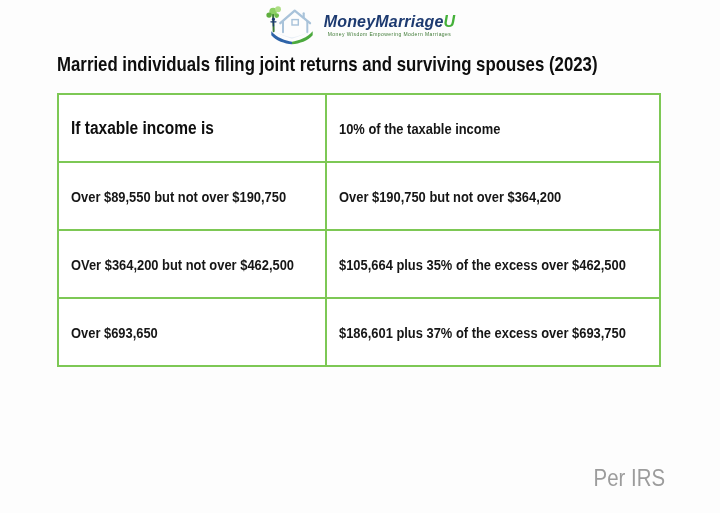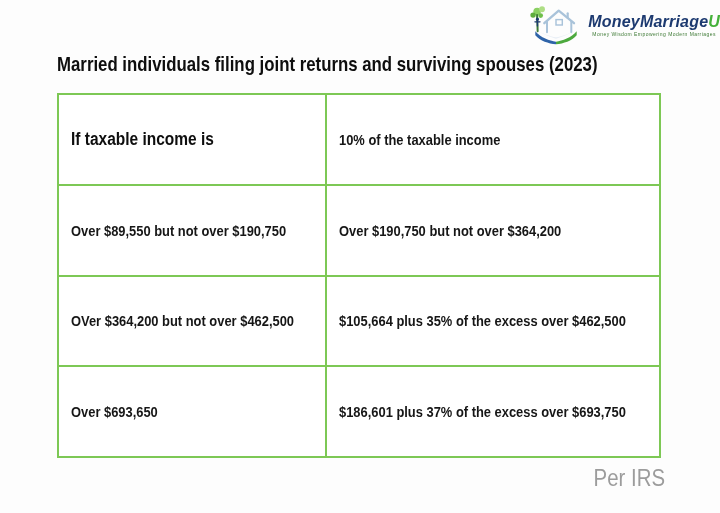--- a/index.html
+++ b/index.html
@@ -1,36 +1,36 @@
 <!DOCTYPE html>
 <html><head>
 <meta charset="utf-8">
 <style>
   html,body{margin:0;padding:0;background:#ffffff;}
   .page{
     position:relative;width:720px;height:513px;overflow:hidden;
     background:#fdfdfd;font-family:"Liberation Sans",sans-serif;
   }
   
-  .logo{position:absolute;top:4px;left:0;width:100%;display:flex;justify-content:flex-end;align-items:center;gap:5px;}
+  .logo{position:absolute;top:4px;left:0;width:100%;display:flex;justify-content:center;align-items:center;gap:5px;}
   .logo-icon{width:54px;height:42px;flex:0 0 auto;}
   .logo-text{display:flex;flex-direction:column;align-items:center;}
   .brand{font-size:16px;font-weight:bold;font-style:italic;letter-spacing:.2px;line-height:1.1;}
   .brand-navy{color:#1d3a70;}
   .brand-green{color:#45b13a;}
   .tagline{font-size:5px;color:#3e7a35;letter-spacing:.45px;margin-top:1px;white-space:nowrap;}
   
   .title{
     position:absolute;left:57px;top:52px;margin:0;
     font-size:21px;font-weight:bold;color:#0e0e0e;white-space:nowrap;
     transform:scaleX(.8);transform-origin:left center;letter-spacing:0;
   }
   
   .tax-table{
-    position:absolute;left:57px;top:93px;width:604px;height:365px;
+    position:absolute;left:57px;top:93px;width:604px;height:274px;
     display:grid;grid-template-columns:266px 1fr;grid-auto-rows:1fr;
     gap:2px;border:2px solid #7dc855;background:#7dc855;box-sizing:border-box;
   }
   .cell{background:#ffffff;display:flex;align-items:center;padding-left:12px;overflow:hidden;}
   .cell span{
     font-weight:bold;font-size:15px;color:#161616;white-space:nowrap;
     transform:scaleX(.86);transform-origin:left center;
   }
   .cell.head span{font-size:18px;color:#0e0e0e;}
   

